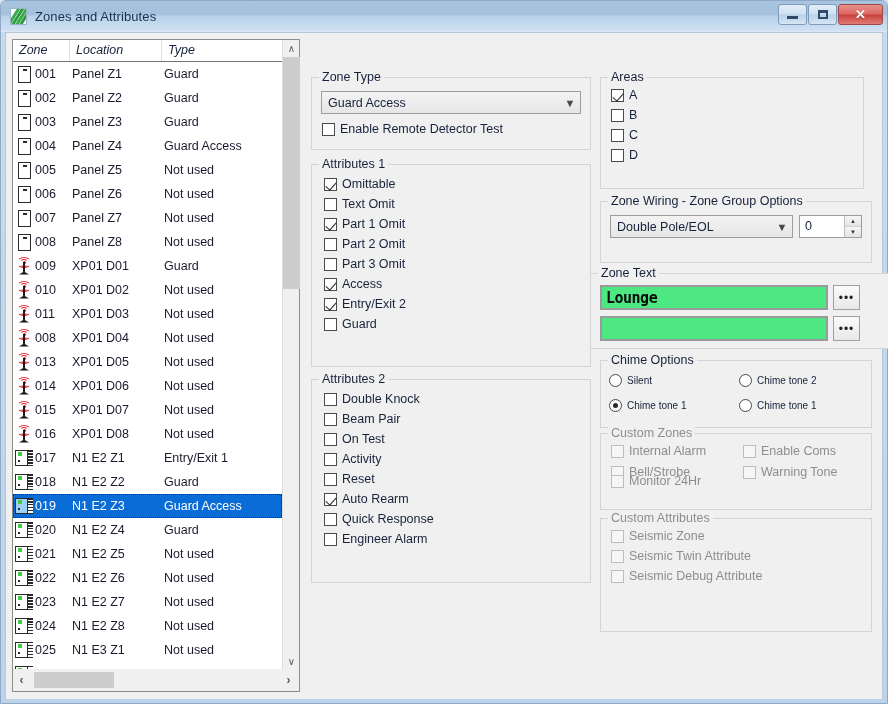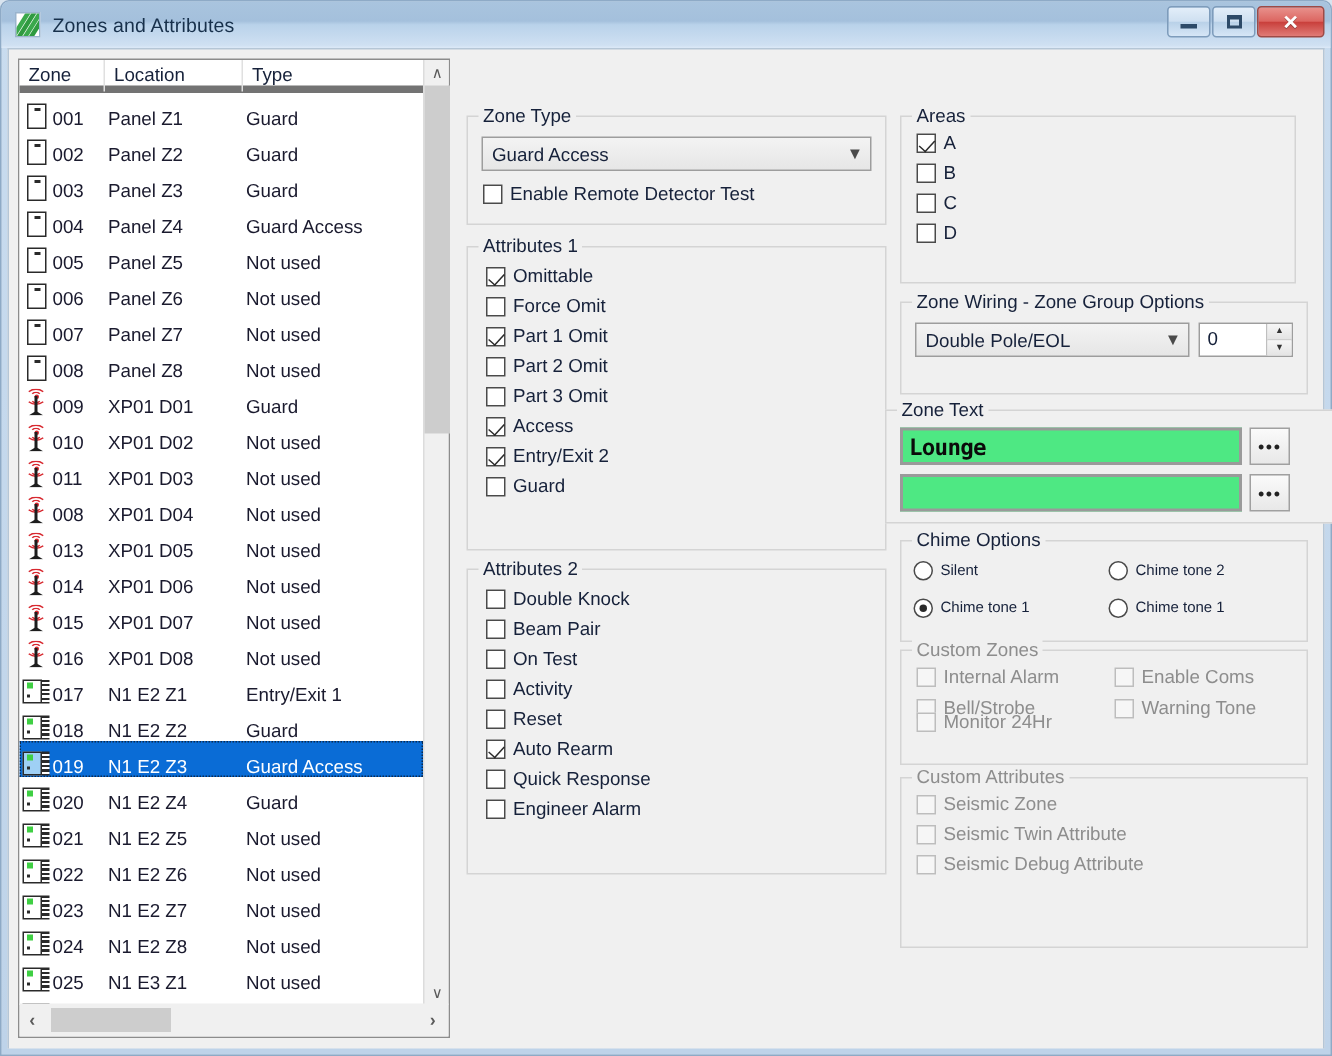--- a/index.html
+++ b/index.html
@@ -105,21 +105,22 @@
     left: 6px; top: 6px;
     width: 288px; height: 653px;
     background: #f0f0f0;
     border: 1px solid #8c8c8c;
   }
   #listhead {
     position: absolute;
     left: 0; top: 0;
     width: 286px; height: 22px;
     background: #ffffff;
-    border-bottom: 5px solid #737373;
+    border-bottom: 1px solid #737373;
+    font-style: italic;
   }
   .hcell {
     position: absolute;
     top: 0; height: 21px; line-height: 21px;
     font-size: 12.5px; color: #16213a;
     padding-left: 6px;
     border-right: 1px solid #e0e0e0;
     overflow: hidden; white-space: nowrap;
   }
   #hc0 { left: 0;   width: 57px; }
@@ -130,21 +131,21 @@
     position: absolute;
     left: 0; top: 22px;
     width: 269px; height: 608px;
     background: #ffffff;
     overflow: hidden;
   }
   .row {
     position: relative;
     height: 24px;
     display: flex;
-    align-items: flex-end;
+    align-items: center;
     white-space: nowrap;
   }
   .row.sel { background: #0a6cd6; color: #ffffff; outline: 1px dotted #0a2a50; outline-offset:-1px;}
   .row .ico { width: 22px; flex: none; display:flex; align-items:center; justify-content:center; }
   .row .zno  { width: 37px; flex: none; font-size: 12.5px; }
   .row .loc  { width: 92px; flex: none; font-size: 12.5px; }
   .row .typ  { flex: 1; font-size: 12.5px; }
 
   
   .ic-panel {
@@ -697,21 +698,21 @@
 
     <div class="gb" id="gbAttr1">
       <div class="cap">Attributes 1</div>
       <div id="attr1-list" style="position:absolute; left:12px; top:9px;">
           <div class="cb on">
             <div class="box"></div>
             <div class="lb">Omittable</div>
           </div>
           <div class="cb">
             <div class="box"></div>
-            <div class="lb">Force Omit</div>
+            <div class="lb">Text Omit</div>
           </div>
           <div class="cb on">
             <div class="box"></div>
             <div class="lb">Part 1 Omit</div>
           </div>
           <div class="cb">
             <div class="box"></div>
             <div class="lb">Part 2 Omit</div>
           </div>
           <div class="cb">

